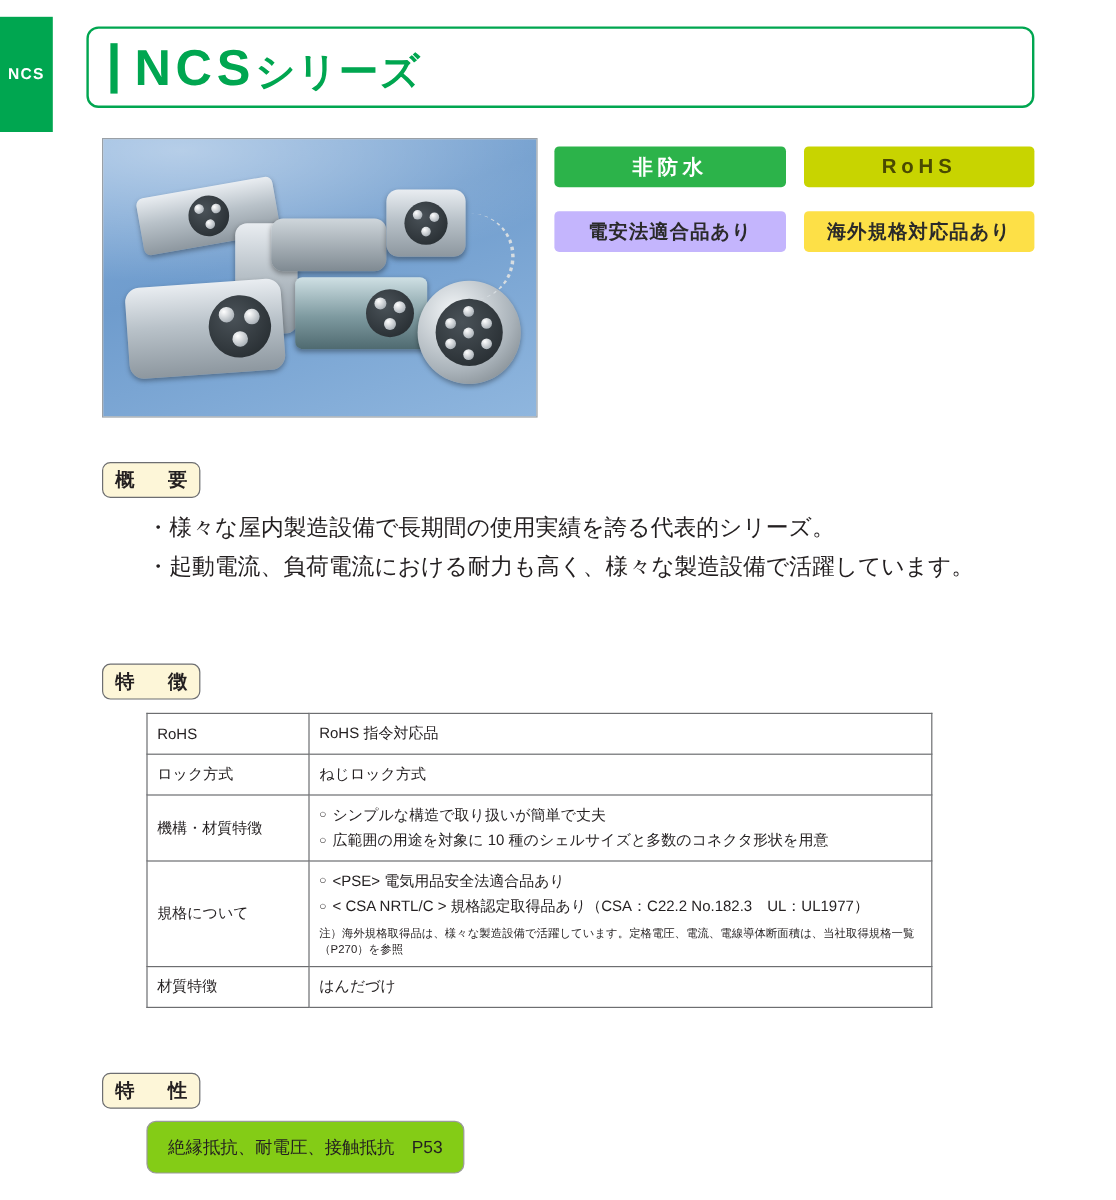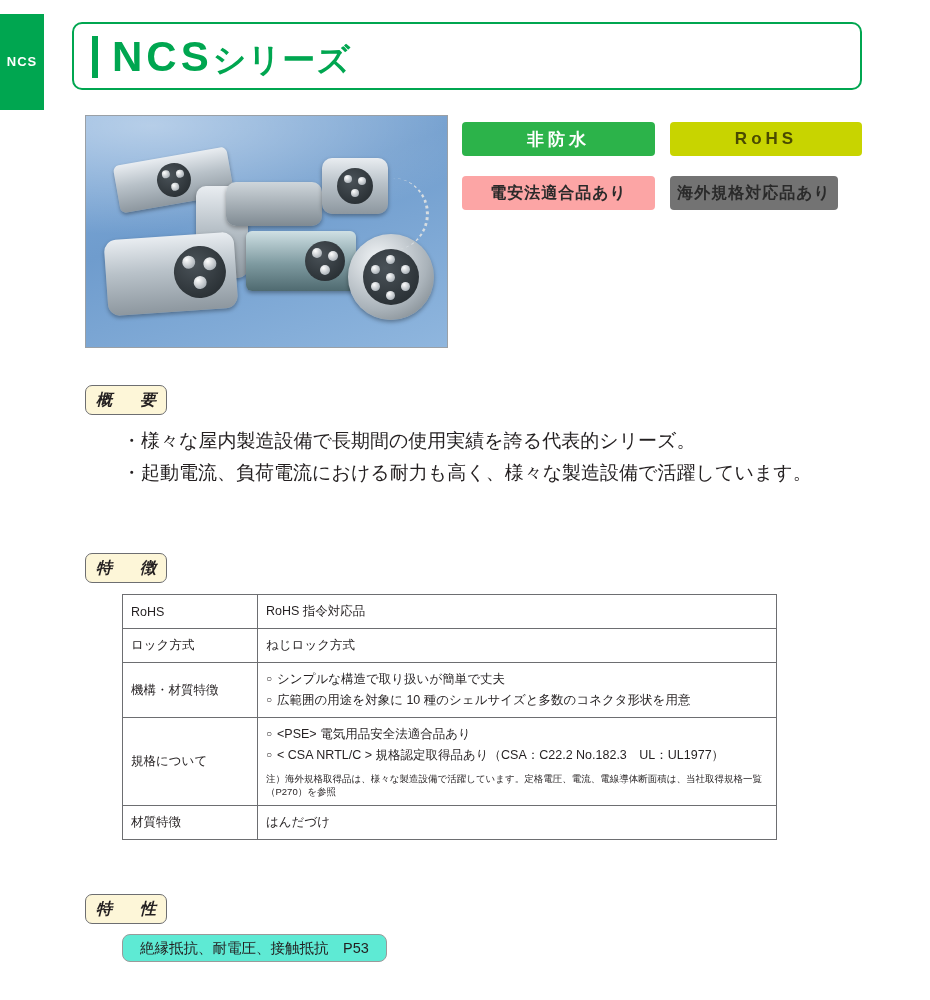--- a/index.html
+++ b/index.html
@@ -131,45 +131,44 @@
   .badge-hibosui {
     left: 462px; top: 122px; width: 193px; height: 34px;
     background: #2cb34a; color: #ffffff;
   }
   .badge-rohs {
     left: 670px; top: 122px; width: 192px; height: 34px;
     background: #c8d400; color: #4a4a00;
   }
   .badge-denan {
     left: 462px; top: 176px; width: 193px; height: 34px;
-    background: #fca5a5; color: #2a2a2a; font-size: 16px; letter-spacing: 1px;
+    background: #c4b5fd; color: #2a2a2a; font-size: 16px; letter-spacing: 1px;
   }
   .badge-kaigai {
-    left: 670px; top: 176px; width: 168px; height: 34px;
-    background: #737373; color: #2a2a2a; font-size: 16px; letter-spacing: 1px;
+    left: 670px; top: 176px; width: 192px; height: 34px;
+    background: #fde047; color: #2a2a2a; font-size: 16px; letter-spacing: 1px;
   }
 
   
   .sec-head {
     position: absolute;
     width: 82px;
     height: 30px;
     border: 1px solid #6d6e71;
     border-radius: 7px;
     background: #fdf6d8;
     display: flex;
     align-items: center;
     justify-content: center;
     font-size: 16px;
     font-weight: bold;
     letter-spacing: 6px;
     text-indent: 6px;
     color: #231f20;
     box-sizing: border-box;
-    font-style: italic;
   }
   #sec-gaiyou { left: 85px; top: 385px; }
   #sec-tokuchou { left: 85px; top: 553px; }
   #sec-tokusei { left: 85px; top: 894px; }
 
   
   .bullets {
     position: absolute;
     left: 122px;
     top: 425px;
@@ -214,24 +213,24 @@
     padding-top: 6px;
     line-height: 1.4;
   }
 
   
   .char-box {
     position: absolute;
     left: 122px;
     top: 934px;
     width: 265px;
-    height: 28px;
+    height: 44px;
     border: 1px solid #9a9a9a;
     border-radius: 8px;
-    background: #5eead4;
+    background: #84cc16;
     display: flex;
     align-items: center;
     justify-content: center;
     font-size: 14.5px;
     color: #231f20;
     box-sizing: border-box;
   }
 </style>
 </head>
 <body>

